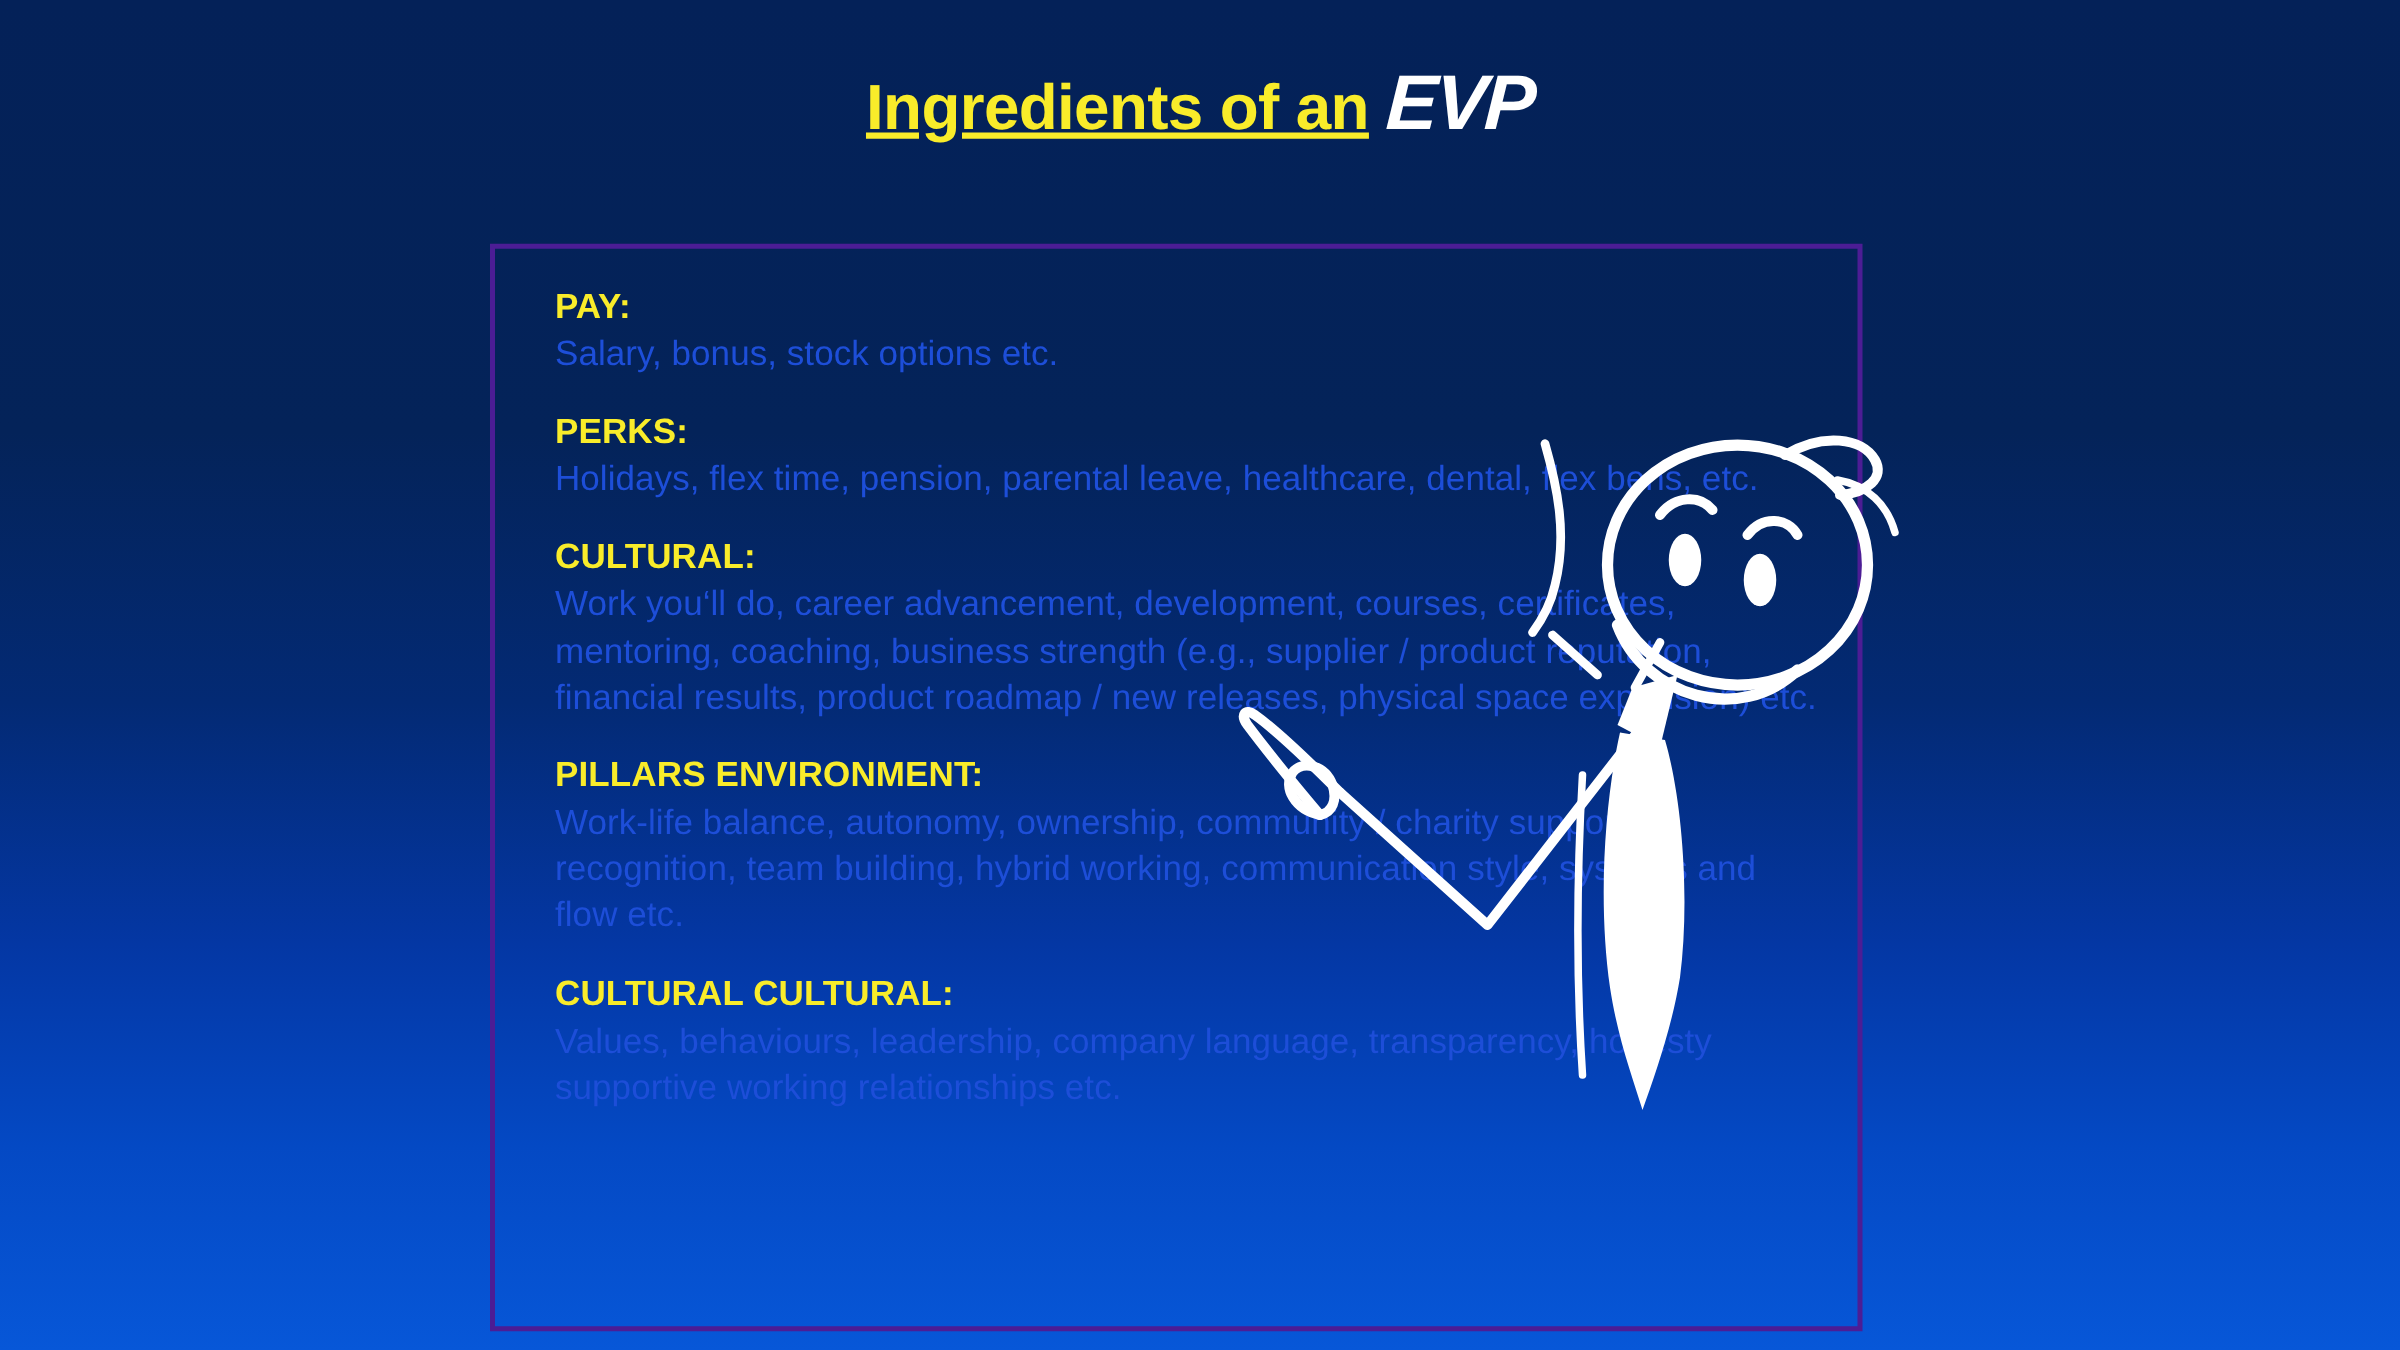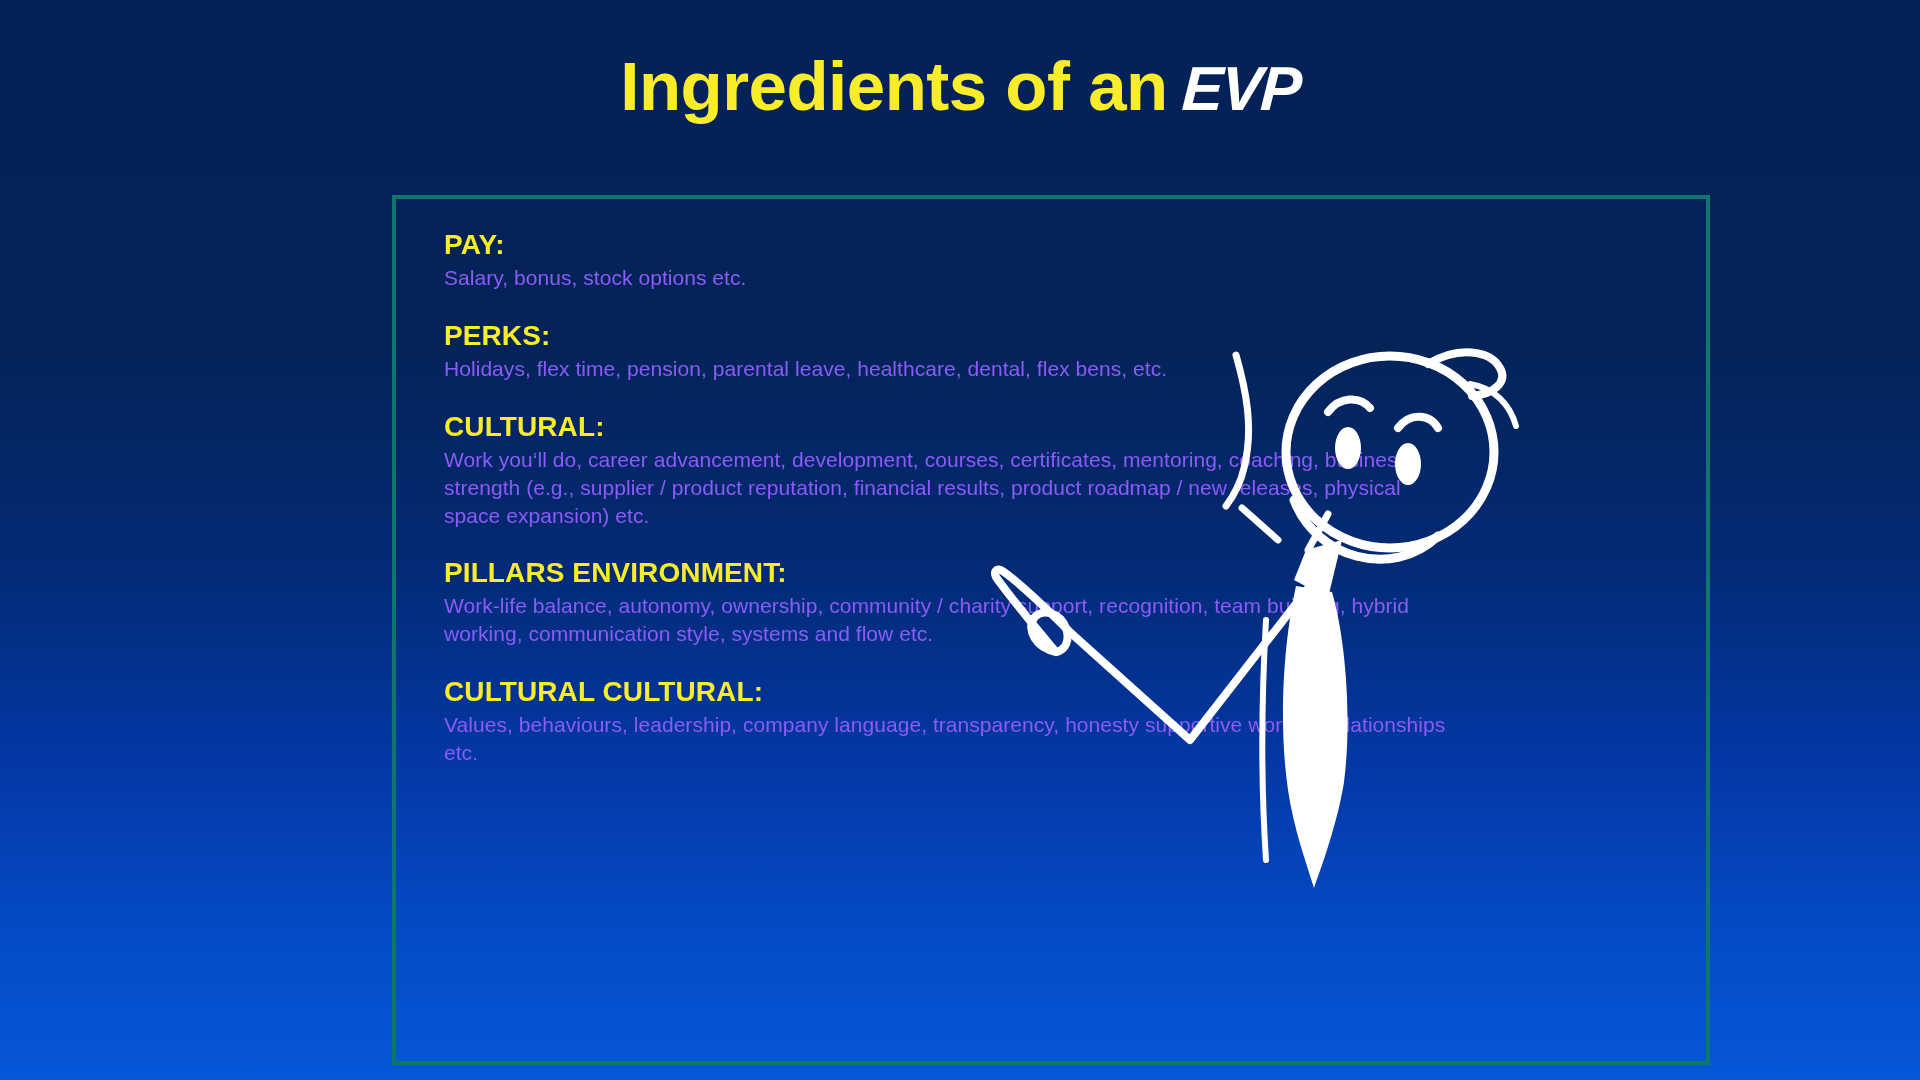--- a/index.html
+++ b/index.html
@@ -34,68 +34,69 @@
   .title-row {
     position: absolute;
     left: 0;
     top: 52px;
     width: 1920px;
     text-align: center;
     white-space: nowrap;
     line-height: 1;
   }
   .title-main {
-    font-size: 69px;
+    font-size: 51px;
     font-weight: bold;
     color: #f9ec2a;
     letter-spacing: -0.5px;
     vertical-align: baseline;
+    text-decoration: underline;
   }
   .title-logo {
     font-size: 62px;
     font-weight: bold;
     color: #ffffff;
     font-style: italic;
     letter-spacing: -2px;
     margin-left: 14px;
     vertical-align: baseline;
     transform: skewX(-3deg);
     display: inline-block;
   }
 
   
   .content-box {
     position: absolute;
     left: 392px;
     top: 195px;
-    width: 1318px;
+    width: 1098px;
     height: 870px;
-    border: 4px solid #0f766e;
+    border: 4px solid #4c1d95;
     box-sizing: border-box;
   }
   .content-inner {
     position: absolute;
     left: 48px;
     top: 28px;
     width: 1010px;
   }
 
   .section { margin-bottom: 26px; }
   .section:last-child { margin-bottom: 0; }
 
   .sec-head {
     color: #f9ec2a;
     font-size: 28px;
     font-weight: bold;
     line-height: 1.32;
     letter-spacing: 0.1px;
   }
   .sec-body {
-    color: #8b5cf6;
-    font-size: 21px;
+    color: #1d4ed8;
+    font-size: 28px;
     font-weight: normal;
     line-height: 1.33;
     letter-spacing: 0.05px;
   }
 
   
   .character {
     position: absolute;
     left: 1232px;
     top: 390px;

